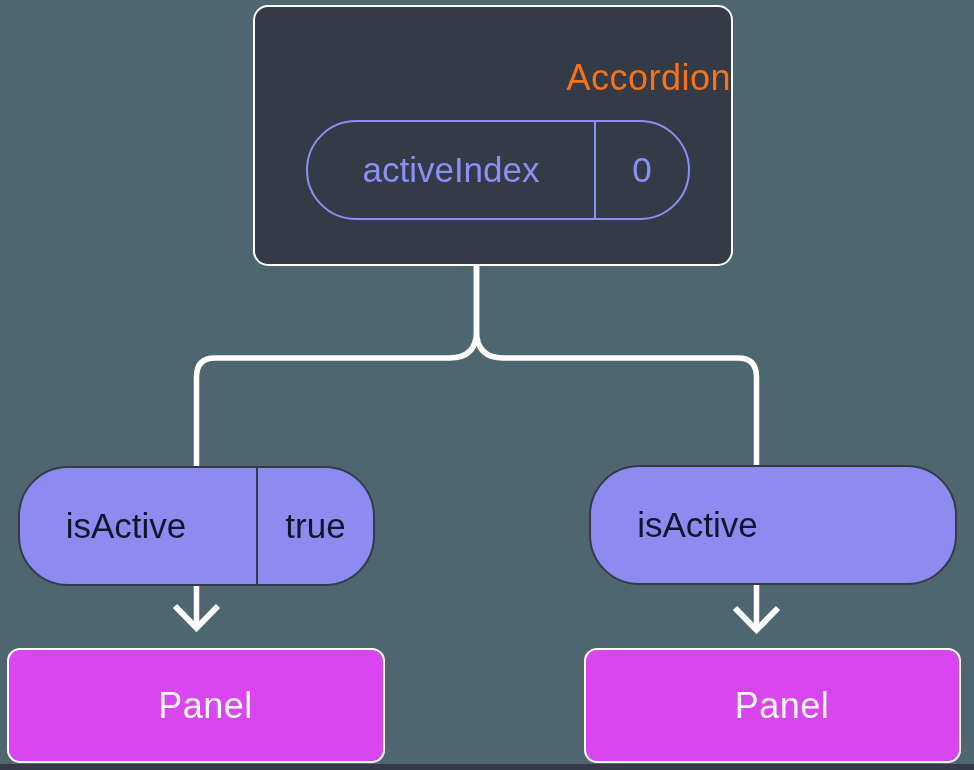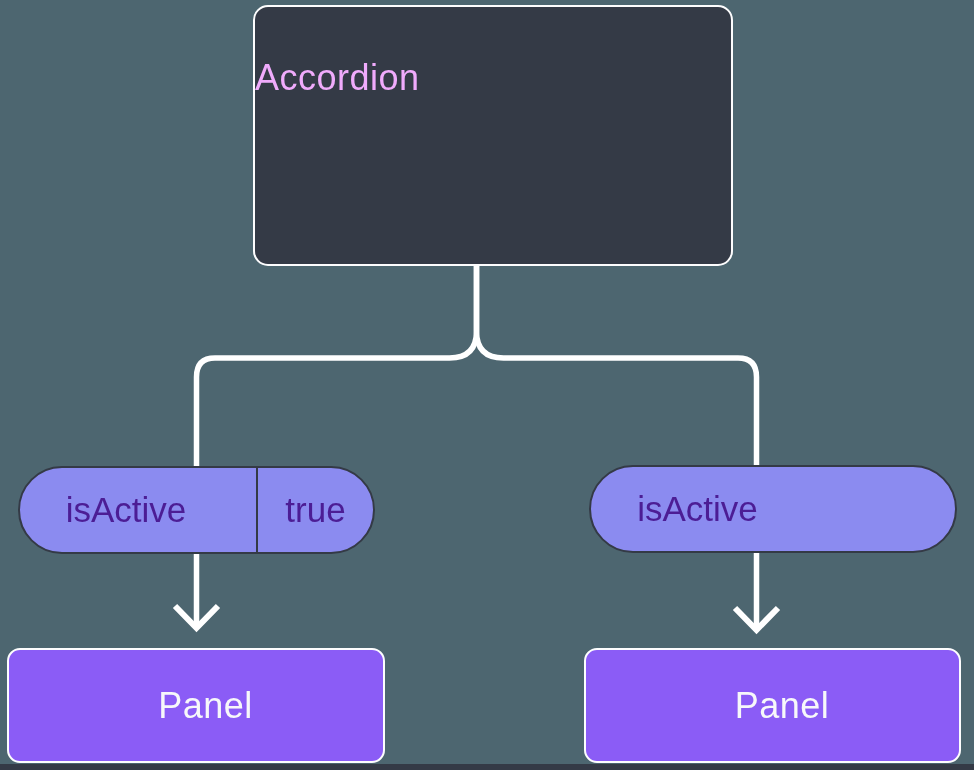--- a/index.html
+++ b/index.html
@@ -26,22 +26,22 @@
     left: 253px; top: 5px;
     width: 480px; height: 261px;
     background: #343A46;
     border: 2px solid #FDFDFE;
     border-radius: 15px;
   }
   .root-title {
     position: absolute;
     left: 0; top: 50px;
     width: 100%;
-    text-align: left;
-    color: #f0abfc;
+    text-align: right;
+    color: #f97316;
     font-size: 36px;
     font-weight: 500;
     letter-spacing: 0.5px;
   }
   .state-pill {
     position: absolute;
     left: 51px; top: 113px;
     width: 384px; height: 100px;
     border: 2px solid #8A90F6;
     border-radius: 50px;
@@ -55,47 +55,47 @@
   }
   .state-pill .seg-value {
     flex: 1;
     border-left: 2px solid #8A90F6;
     display: flex; align-items: center; justify-content: center;
   }
 
   
   .prop-pill {
     position: absolute;
-    height: 88px;
+    height: 120px;
     background: #8B8BF0;
     border: 2px solid #343A46;
     border-radius: 50px;
     display: flex;
-    color: #4c1d95;
+    color: #0f172a;
     font-size: 35px;
   }
   .prop-pill.left  { left: 18px;  top: 466px; width: 357px; }
   .prop-pill.right { left: 589px; top: 465px; width: 368px; }
   .prop-pill .seg-name {
     display: flex; align-items: center; justify-content: center;
   }
   .prop-pill.left  .seg-name { width: 212px; }
   .prop-pill.right .seg-name { width: 213px; }
   .prop-pill .seg-value {
     flex: 1;
     border-left: 2px solid #343A46;
     display: flex; align-items: center; justify-content: center; margin-left: 24px;
   }
 
   
   .panel-node {
     position: absolute;
     top: 648px;
     height: 115px;
-    background: #8b5cf6;
+    background: #d946ef;
     border: 2px solid #FDFDFE;
     border-radius: 13px;
     display: flex; align-items: center; justify-content: center;
     color: #F7F8FA;
     font-size: 36px;
     font-weight: 500;
     letter-spacing: 0.5px;
     padding-left: 19px;
   }
   .panel-node.left  { left: 7px;   width: 378px; }
@@ -116,20 +116,24 @@
 
   <svg class="connector-layer" viewBox="0 0 974 770" fill="none">
     <path d="M476.5 265 L476.5 331 Q476.5 358 449.5 358 L215 358 Q196.5 358 196.5 377 L196.5 624" stroke="#FFFFFF" stroke-width="5.5"></path>
     <path d="M476.5 265 L476.5 331 Q476.5 358 503.5 358 L738 358 Q756.5 358 756.5 377 L756.5 626" stroke="#FFFFFF" stroke-width="5.5"></path>
     <path d="M175 606 L196.5 628 L218 606" stroke="#FFFFFF" stroke-width="6"></path>
     <path d="M735 608 L756.5 630 L778 608" stroke="#FFFFFF" stroke-width="6"></path>
   </svg>
 
   <div class="root-node">
     <div class="root-title">Accordion</div>
+    <div class="state-pill">
+      <div class="seg-name">activeIndex</div>
+      <div class="seg-value">0</div>
+    </div>
   </div>
 
   <div class="prop-pill left">
     <div class="seg-name">isActive</div>
     <div class="seg-value">true</div>
   </div>
 
   <div class="prop-pill right">
     <div class="seg-name">isActive</div>
   </div>

